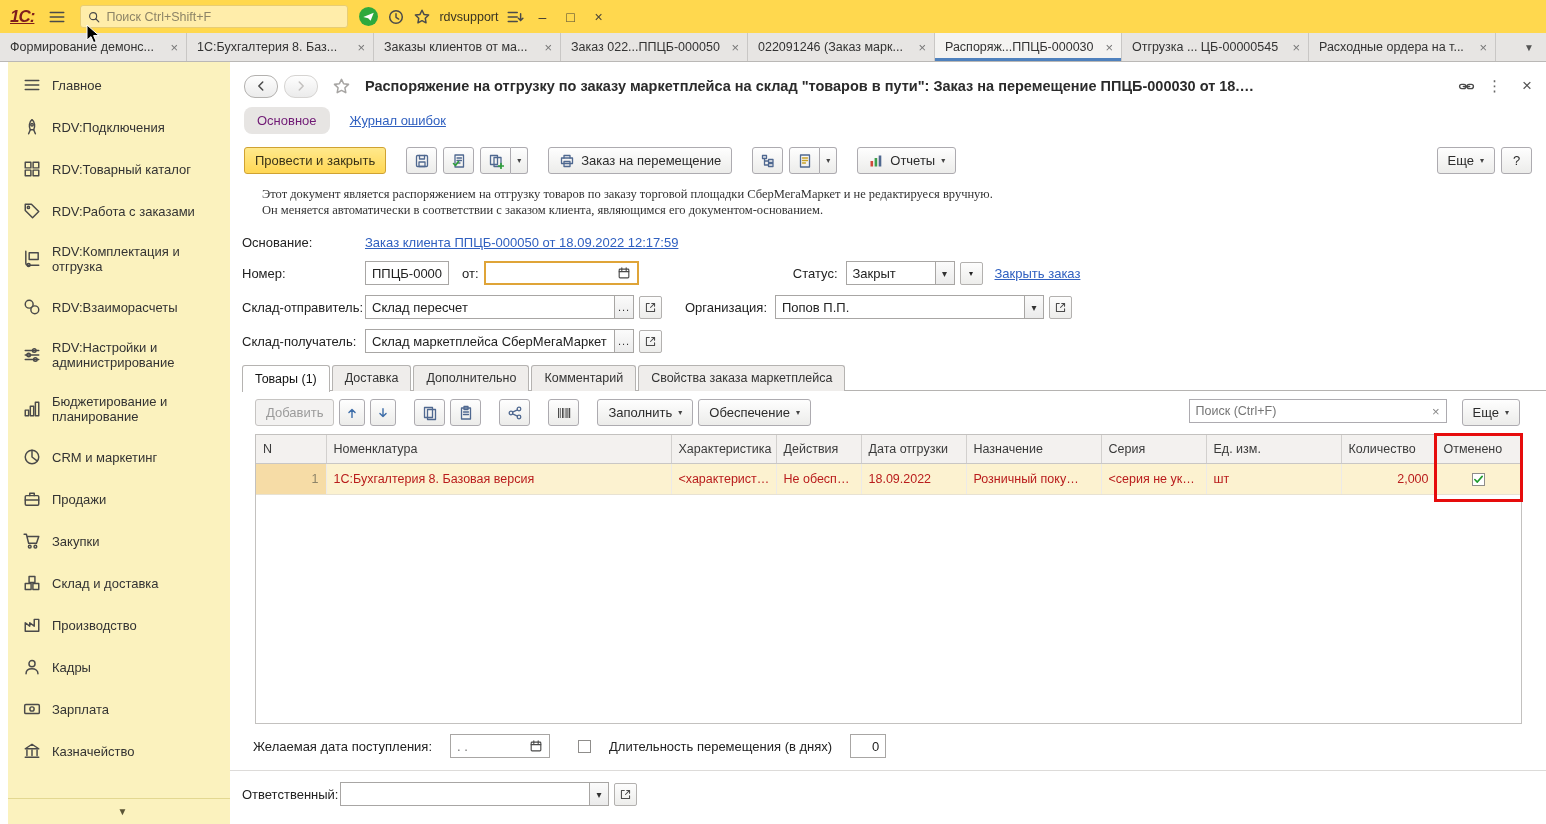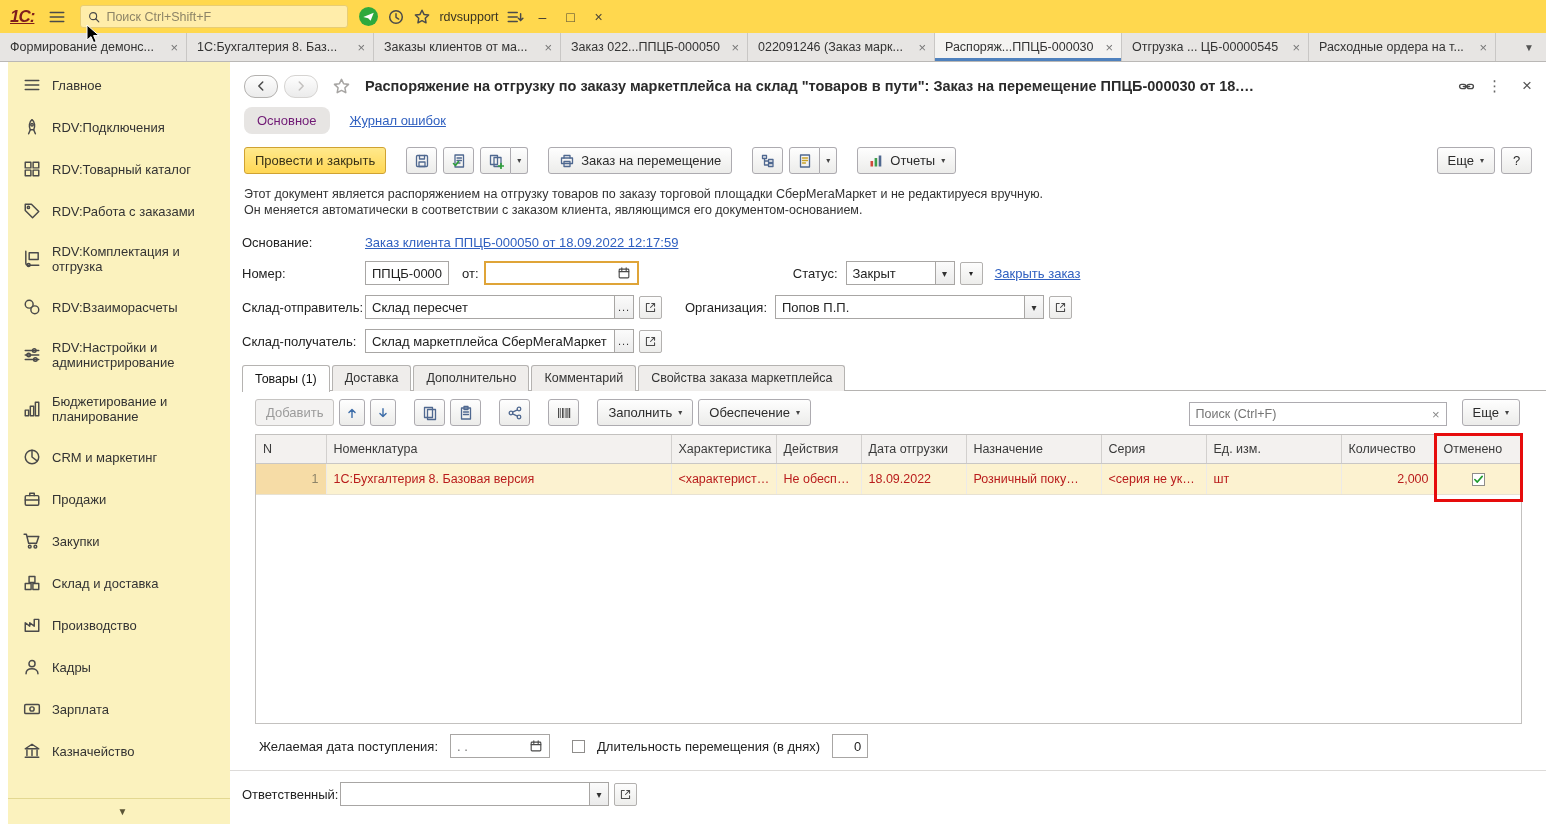--- a/index.html
+++ b/index.html
@@ -56,21 +56,21 @@
   .btn { display:inline-flex; align-items:center; gap:6px; height:27px; padding:0 10px; background:linear-gradient(#fefefe,#ececea); border:1px solid #adabb0; border-radius:3px; font-size:13px; color:#2b2b2b; cursor:default; white-space:nowrap; }
   .btn .caret { font-size:8px; color:#444; }
   .iconbtn { width:31px; padding:0; justify-content:center; }
   .btn-primary { background:linear-gradient(#ffe98c,#ffd754); border-color:#cfa232; color:#3a3317; }
   .split { display:inline-flex; }
   .split .main { border-radius:3px 0 0 3px; }
   .split .drop { width:17px; padding:0; justify-content:center; border-left:none; border-radius:0 3px 3px 0; }
   .gap { width:8px; flex:none; }
   .push { margin-left:auto; }
 
-  .warning { margin-top:12px; padding:0 14px; line-height:16px; color:#333; font-size:12.5px; }
+  .warning { margin-top:12px; padding:0 32px; line-height:16px; color:#333; font-size:12.5px;font-family:Liberation Serif, serif; }
 
   .form { padding-left:12px; }
   .frow { display:flex; align-items:center; margin-top:8px; height:26px; }
   .frow.first { margin-top:14px; height:20px; }
   .lbl { color:#222; }
   .lbl-l { width:123px; flex:none; }
   .lbl-r { width:100px; flex:none; text-align:right; padding-right:8px; }
   .field { display:inline-flex; align-items:center; height:24px; border:1px solid #a8a6a4; background:#fff; padding:0 6px; color:#222; white-space:nowrap; overflow:hidden; }
   .field .val { overflow:hidden; text-overflow:clip; white-space:nowrap; }
   .attachbtn { width:19px; height:24px; border:1px solid #a8a6a4; border-left:none; background:linear-gradient(#fbfbfb,#ebebeb); display:inline-flex; align-items:center; justify-content:center; font-size:10px; color:#333; flex:none; }
@@ -79,40 +79,40 @@
   .field.focus-date { border:2px solid #dfa438; padding:0 4px; }
   .sel-text { background:#1d4ed8; color:#fff; padding:1px 2px;margin-top:43px; }
   .cal { margin-left:4px; }
 
   
   .tabstrip { margin:10px 0 0 12px; display:flex; align-items:flex-start; border-bottom:1px solid #b5b3b1; height:27px; }
   .ptab { padding:5px 12px 6px; border:1px solid #b5b3b1; border-bottom:none; background:#efedeb; margin-right:2px; border-radius:3px 3px 0 0; color:#333; position:relative; top:1px; font-size:12.5px; }
   .ptab.active { background:#fff; padding-top:6px; color:#111; }
 
   
-  .itoolbar { margin:8px 26px 0 25px; display:flex; align-items:flex-end; gap:5px; }
+  .itoolbar { margin:8px 26px 0 25px; display:flex; align-items:flex-start; gap:5px; }
   .btn.disabled { color:#9b9b9b; border-color:#c6c4c2; background:#f3f2f1; }
   .searchbox { margin-left:auto; width:258px; height:24px; border:1px solid #adabb0; display:flex; align-items:center; padding:0 6px; gap:4px; }
   .searchbox input { flex:1; border:none; outline:none; font:inherit; font-size:12.5px; color:#444; background:transparent; }
   .searchbox .x { color:#888; font-size:13px; flex:none; }
 
   
   .grid-wrap { position:relative; margin:8px 0 0 25px; width:1267px; height:290px; border:1px solid #c3c1bf; background:#fff; }
   table.grid { border-collapse:collapse; table-layout:fixed; width:1265px; }
   .grid th { background:#f3f1ef; border-right:1px solid #d2d0ce; border-bottom:1px solid #c9c7c5; font-weight:normal; text-align:left; padding:6px 7px; color:#3a3a3a; height:28px; white-space:nowrap; overflow:hidden; font-size:12.5px; }
   .grid td { border-right:1px solid #eceae8; border-bottom:1px solid #e8e2d2; padding:7px 7px; height:31px; white-space:nowrap; overflow:hidden; color:#b91c1c; font-size:12.5px; }
   tr.selrow td { background:#fcf2d0; }
   tr.selrow td.numcell { background:#f6dca6; text-align:right; color:#8d8468; }
   td.qty { text-align:right; }
   td.cancel { text-align:center; }
   .cb { display:inline-flex; width:13px; height:13px; border:1px solid #8f8d8b; background:#fff; align-items:center; justify-content:center; vertical-align:middle; }
   .redbox { position:absolute; top:-2px; right:-2px; width:89px; height:69px; border:3px solid #e60c0c; pointer-events:none; }
 
   
-  .tfooter { margin:9px 26px 0 29px; display:flex; align-items:center; gap:12px; height:26px; }
+  .tfooter { margin:9px 26px 0 23px; display:flex; align-items:center; gap:18px; height:26px; }
   .resprow { margin-top:11px; border-top:1px solid #dddbd9; padding:9px 26px 0 12px; display:flex; align-items:center; height:38px; }
 
   .cursor { position:absolute; left:86px; top:24px; z-index:99; pointer-events:none; }
 </style>
 </head>
 <body>
 
 <div class="app">
 
   <header class="titlebar">

